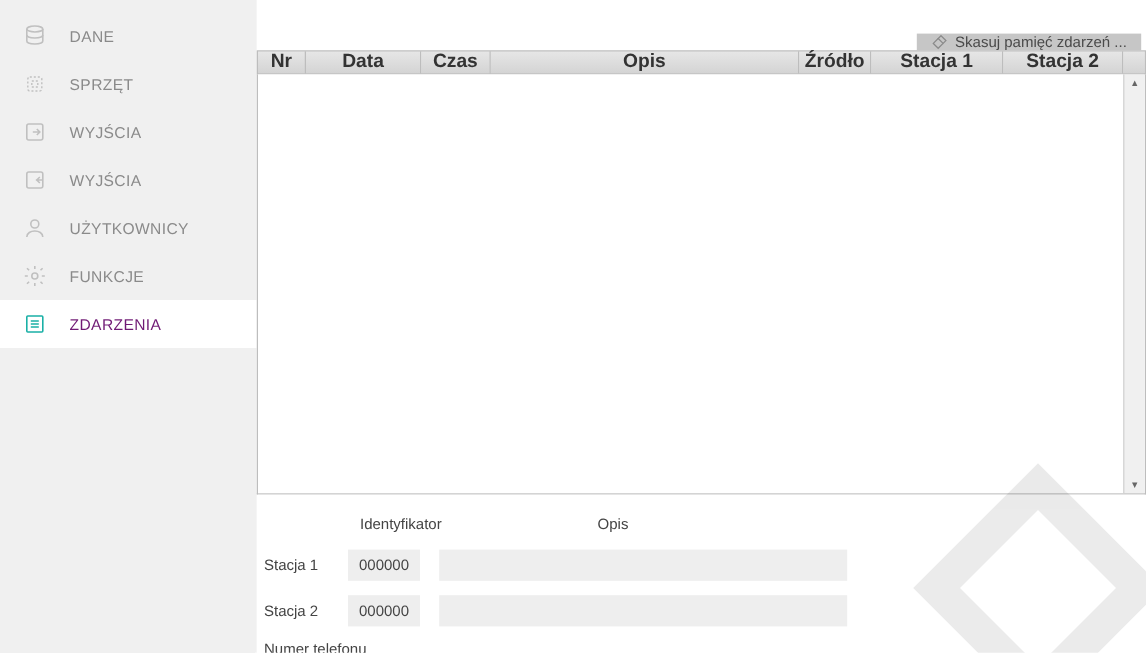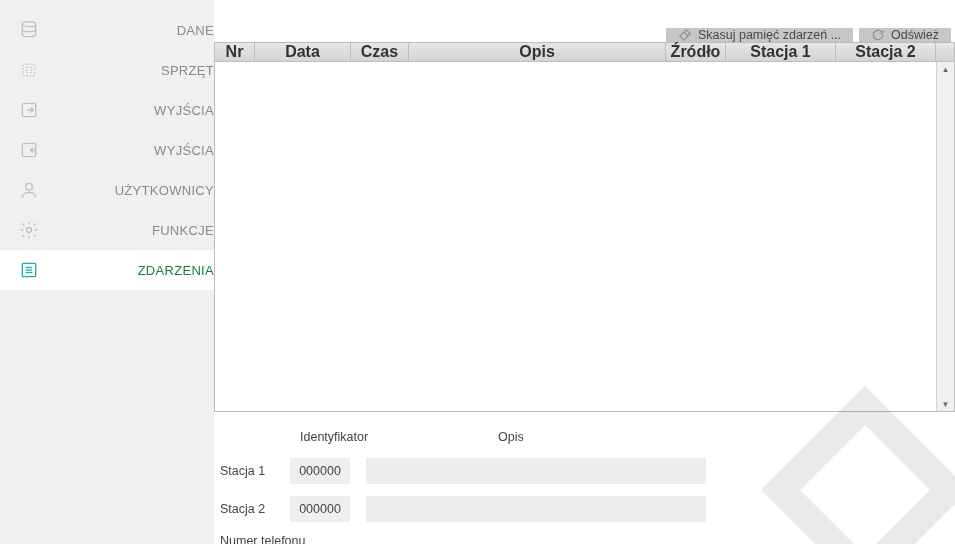--- a/index.html
+++ b/index.html
@@ -1,22 +1,22 @@
 <!DOCTYPE html>
 <html><head>
 <meta charset="utf-8">
 <style>
   * { box-sizing: border-box; margin: 0; padding: 0; }
   html, body { width: 955px; height: 544px; font-family: "Segoe UI", Tahoma, sans-serif; font-size: 13px; color: #5a5a5a; overflow: hidden; background: #fff; }
   .app { display: flex; width: 100%; height: 100%; }
   
   
   .sidebar { width: 214px; background: #f0f0f0; padding-top: 10px; }
-  .nav-item { display: flex; align-items: center; height: 40px; padding-left: 18px; cursor: pointer; color: #8a8a8a; justify-content: space-between; }
-  .nav-item.active { background: #fff; color: #15803d; }
+  .nav-item { display: flex; align-items: center; height: 40px; padding-left: 18px; cursor: pointer; color: #8a8a8a; }
+  .nav-item.active { background: #fff; color: #701a75; }
   .nav-icon { width: 22px; height: 22px; display: flex; align-items: center; justify-content: center; margin-right: 18px; color: #c0c0c0; }
   .nav-item.active .nav-icon { color: #1ab0a6; }
   .nav-label { font-size: 13px; letter-spacing: 0.3px; }
   
   
   .main { flex: 1; display: flex; flex-direction: column; position: relative; background: #fff; }
   
   
   .toolbar { height: 25px; display: flex; justify-content: flex-end; align-items: stretch; gap: 6px; padding-right: 4px; margin-top: 28px; }
   .tbtn { display: flex; align-items: center; background: #c6c6c6; color: #4a4a4a; padding: 0 12px; font-size: 12.5px; cursor: pointer; border: none; gap: 6px; }
@@ -133,29 +133,20 @@
     <div class="toolbar">
       <button class="tbtn">
         <span class="tbtn-icon">
           <svg width="14" height="14" viewBox="0 0 24 24" fill="none" stroke="currentColor" stroke-width="1.8">
               <path d="M14 3l7 7-4 4-7-7z"></path>
               <path d="M10 7L3 14l7 7 7-7"></path>
             </svg>
         </span>
         <span>Skasuj pamięć zdarzeń ...</span>
       </button>
-      <button class="tbtn">
-        <span class="tbtn-icon">
-          <svg width="14" height="14" viewBox="0 0 24 24" fill="none" stroke="currentColor" stroke-width="1.8">
-              <path d="M20 12a8 8 0 1 1-2.34-5.66"></path>
-              <path d="M20 4v5h-5"></path>
-            </svg>
-        </span>
-        <span>Odśwież</span>
-      </button>
     </div>
 
     <div class="thead">
       <div class="th c-nr">Nr</div>
       <div class="th c-data">Data</div>
       <div class="th c-czas">Czas</div>
       <div class="th c-opis">Opis</div>
       <div class="th c-zrodlo">Źródło</div>
       <div class="th c-st1">Stacja 1</div>
       <div class="th c-st2">Stacja 2</div>

